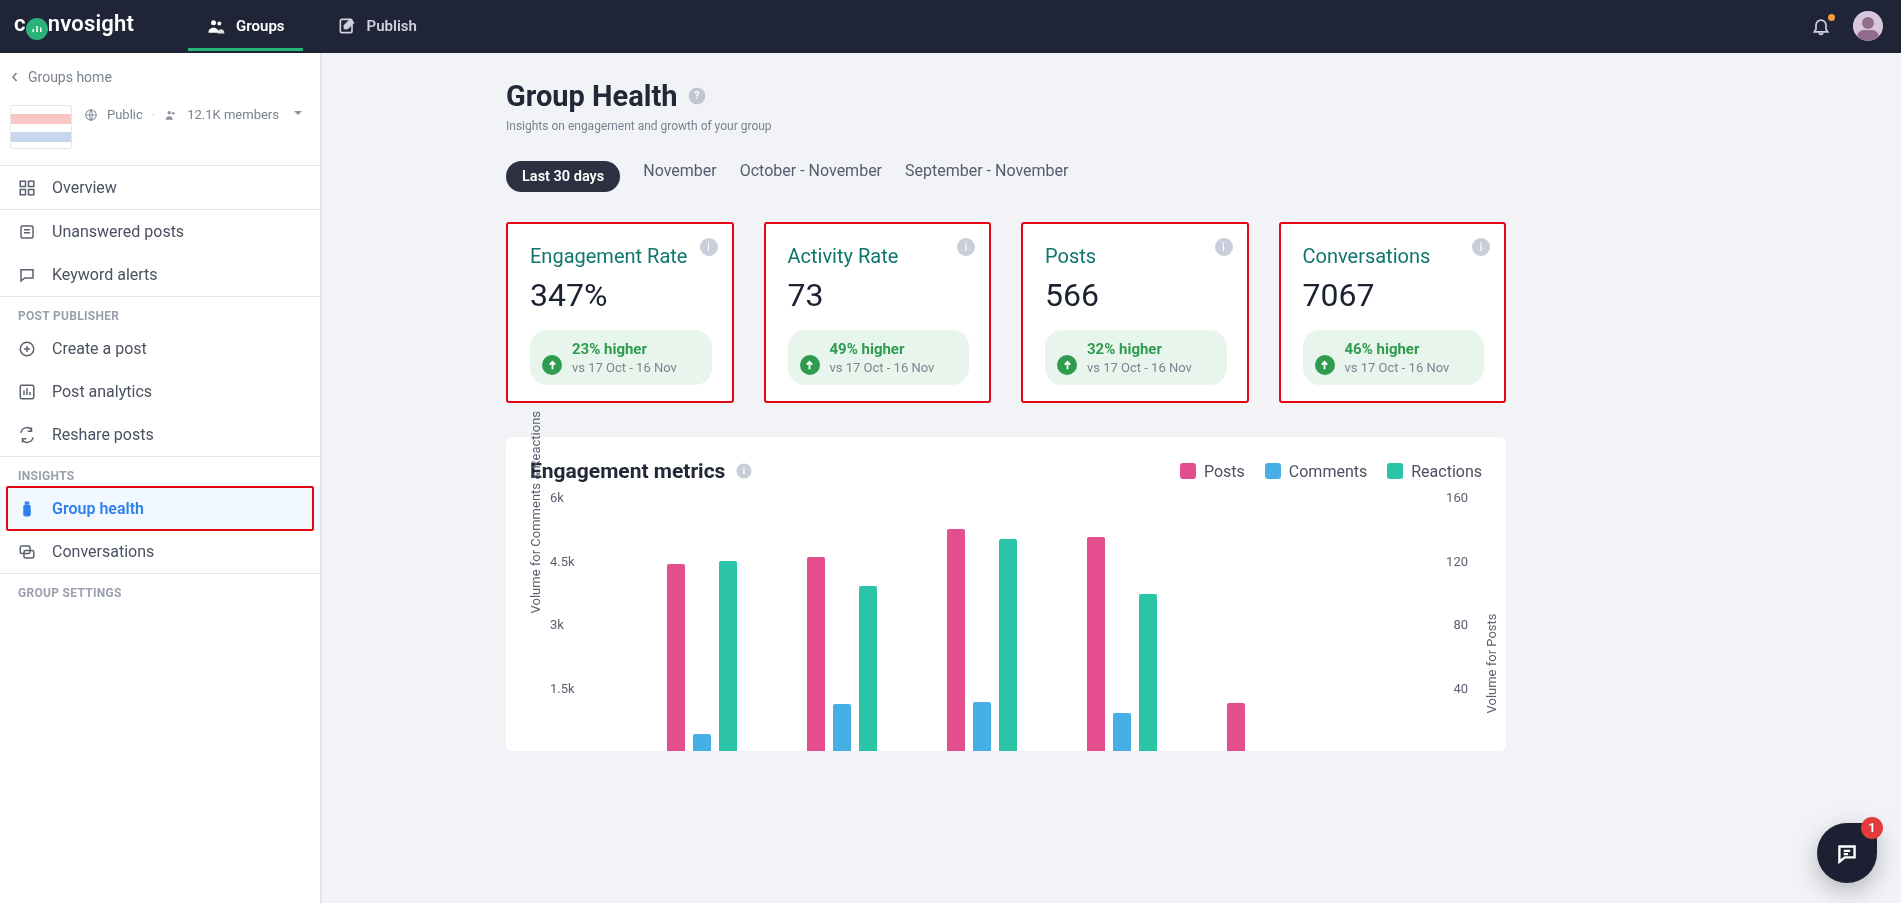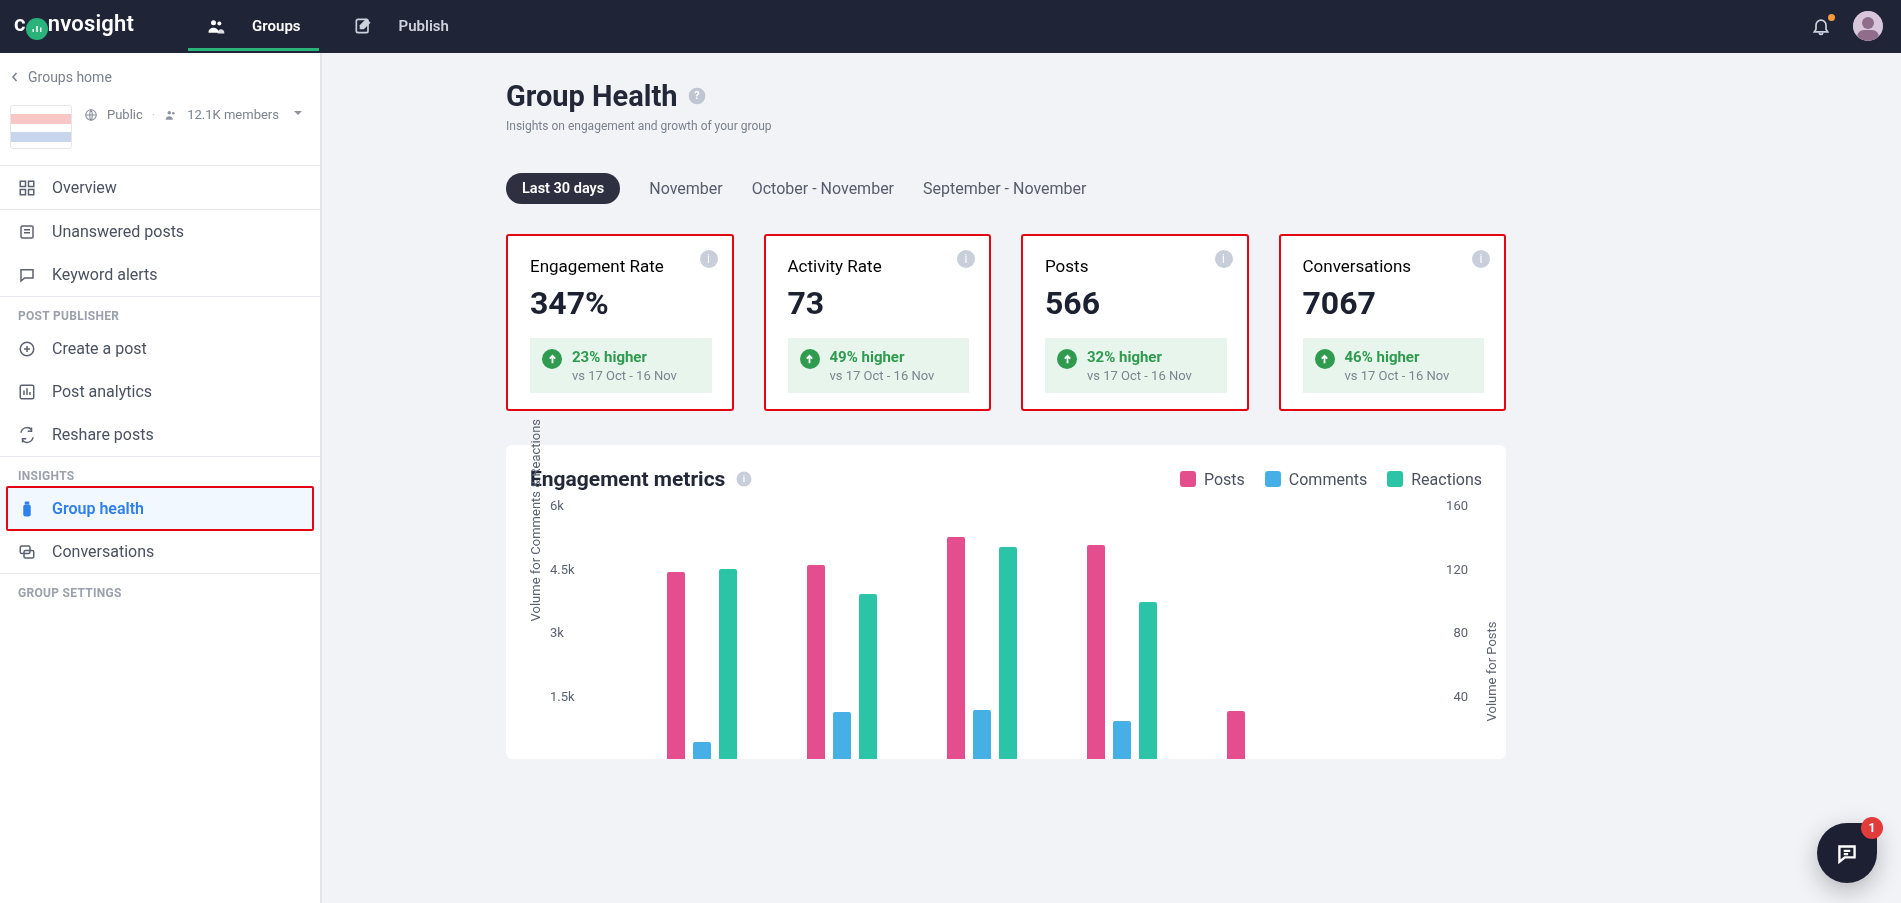--- a/index.html
+++ b/index.html
@@ -26,21 +26,21 @@
   *{box-sizing:border-box;font-family:Roboto,"Helvetica Neue",Arial,sans-serif}
   html,body{margin:0;padding:0;height:100%;background:var(--bg);color:var(--ink)}
   body{font-size:15px}
 
   
   .nav{height:var(--nav-h);background:var(--nav-bg);color:#fff;display:flex;padding:0 18px 2px 14px;position:relative}
   .brand{display:flex;align-items:center;gap:6px;font-weight:600;font-size:22px;letter-spacing:.2px;margin-right:54px}
   .brand-word .inner-o{display:inline-flex;align-items:center;justify-content:center;width:22px;height:22px;border-radius:50%;background:var(--accent);vertical-align:-4px}
   .brand-word .inner-o svg{width:12px;height:12px}
   .nav-tabs{display:flex;align-items:stretch;height:100%}
-  .nav-tab{display:flex;align-items:center;gap:26px;color:#cfd2dd;padding:0 18px;height:100%;position:relative;cursor:pointer;font-weight:600}
+  .nav-tab{display:flex;align-items:center;gap:10px;color:#cfd2dd;padding:0 18px;height:100%;position:relative;cursor:pointer;font-weight:600}
   .nav-tab.active{color:#fff}
   .nav-tab.active::after{content:"";position:absolute;left:0;right:0;bottom:0;height:3px;background:var(--accent)}
   .nav-right{margin-left:auto;display:flex;align-items:center;gap:22px}
   .bell{position:relative;color:#cfd2dd;cursor:pointer}
   .bell-dot{position:absolute;top:-2px;right:-4px;width:7px;height:7px;border-radius:50%;background:#f59b3a}
   .avatar{width:30px;height:30px;border-radius:50%;background:linear-gradient(135deg,#e1b7d1,#a77fbd);display:inline-block;cursor:pointer;overflow:hidden}
   .avatar svg{width:100%;height:100%}
 
   
   .app{display:flex;height:calc(100% - var(--nav-h))}
@@ -58,31 +58,31 @@
   .sb-item.active{color:var(--link-blue);background:#f2f8ff;font-weight:600}
   .sb-section{padding:12px 18px 4px;color:var(--muted2);font-size:12px;font-weight:700;letter-spacing:.3px}
   .sb-div{height:1px;background:var(--border);margin:0 0}
   .sb-item .ico{width:18px;height:18px;color:#5b6170;flex:none}
   .sb-item.active .ico{color:var(--link-blue)}
   .hl-box{position:absolute;border:2px solid var(--card-hl);pointer-events:none;border-radius:2px}
 
   
   .page-title{font-size:29px;font-weight:700;color:#222838;display:flex;align-items:center;gap:10px}
   .page-sub{color:var(--muted);font-size:12px;margin-top:6px}
-  .range-tabs{display:flex;align-items:center;gap:29px;margin-top:40px;font-size:16px;color:#555c6c}
+  .range-tabs{display:flex;align-items:flex-start;gap:23px;margin-top:28px;font-size:16px;color:#555c6c}
   .range-pill{background:var(--pill);color:#fff;border-radius:18px;padding:7px 16px;font-weight:600;font-size:14.5px;cursor:pointer}
   .range-link{cursor:pointer}
 
   
   .kpis{display:flex;gap:30px;margin-top:30px}
   .kpi{background:#fff;border:2px solid var(--card-hl);border-radius:3px;flex:1;min-width:0;padding:20px 20px 16px 22px;position:relative}
-  .kpi-title{color:#000000;font-size:17px;display:flex;align-items:flex-start}
+  .kpi-title{color:#0f766e;font-size:20px;display:flex;align-items:flex-start}
   .kpi-info{position:absolute;right:14px;top:14px;width:18px;height:18px;border-radius:50%;background:#c9cedb;display:flex;align-items:center;justify-content:center;color:#fff;font-size:12px}
-  .kpi-value{font-size:32px;font-weight:700;color:#1b2131;margin-top:8px}
-  .kpi-delta{margin-top:16px;background:var(--green-bg);border-radius:0;padding:10px 12px;display:flex;gap:10px;align-items:flex-start}
+  .kpi-value{font-size:32px;font-weight:400;color:#1b2131;margin-top:8px}
+  .kpi-delta{margin-top:16px;background:var(--green-bg);border-radius:17px;padding:10px 12px;display:flex;gap:10px;align-items:flex-end}
   .up-badge{width:20px;height:20px;border-radius:50%;background:var(--green);display:flex;align-items:center;justify-content:center;color:#fff;flex:none;margin-top:1px}
   .kpi-delta .txt .h{color:var(--green);font-weight:700}
   .kpi-delta .txt .s{color:#7b8591;font-size:13px;margin-top:2px}
 
   
   .chart-card{background:#fff;border-radius:6px;margin-top:34px;padding:22px 24px 0 24px}
   .chart-head{display:flex;align-items:center}
   .chart-title{font-size:21px;font-weight:700;color:#222838;display:flex;align-items:center;gap:10px}
   .legend{margin-left:auto;display:flex;align-items:center;gap:20px;color:#4a5160;font-size:16px}
   .lg{display:flex;align-items:center;gap:8px}

